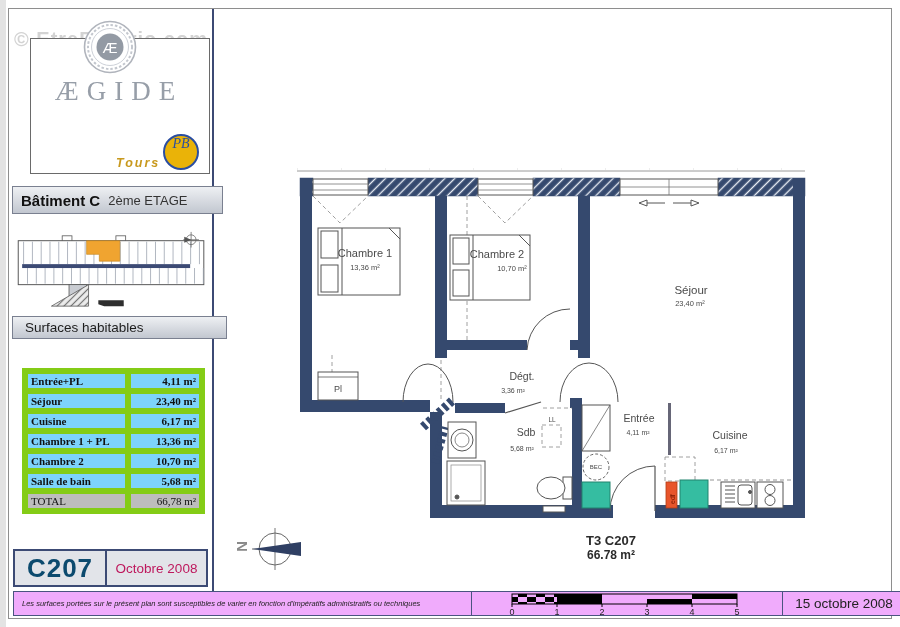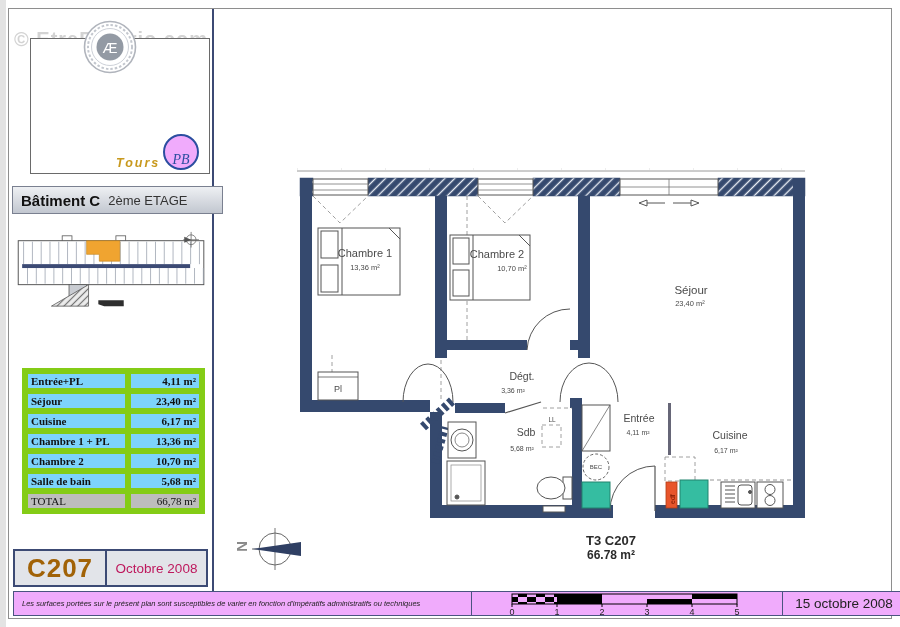--- a/index.html
+++ b/index.html
@@ -18,21 +18,21 @@
   .medallion{position:absolute;left:83px;top:20px;}
   .aegide{position:absolute;left:30px;top:76px;width:178px;text-align:center;
           font-family:"Liberation Serif",serif;font-size:27px;color:#979ea8;
           letter-spacing:8px;margin-right:-8px;}
   .residence-line{position:absolute;left:16px;top:138px;white-space:nowrap;}
   .res-prefix{font-style:italic;font-size:13px;color:#8a909a;letter-spacing:1px;}
   .res-name{font-weight:bold;font-size:15px;color:#1a5cb0;letter-spacing:.5px;}
   .res-city{position:absolute;left:116px;top:156px;font-style:italic;font-weight:bold;
             font-size:12.5px;color:#c8991e;letter-spacing:2px;}
   .pb-circle{position:absolute;left:163px;top:134px;width:32px;height:32px;border-radius:50%;
-             border:2px solid #2b4ea0;background:#f0abfc;display:flex;align-items:flex-end;justify-content:center;
+             border:2px solid #2b4ea0;background:#eab308;display:flex;align-items:flex-start;justify-content:center;
              font-family:"Liberation Serif",serif;font-style:italic;font-size:14px;color:#2b4ea0;}
 
   
   .band{position:absolute;left:12px;width:201px;border:1px solid #7a8090;
         background:linear-gradient(#eef0f3,#c2c7d0);display:flex;align-items:center;}
   .band.batiment{top:186px;height:26px;padding-left:8px;}
   .band.surfaces{top:316px;height:21px;padding-left:12px;font-size:13.5px;color:#1d1d1d;}
   .batiment-name{font-weight:bold;font-size:15px;color:#111;}
   .batiment-floor{font-size:13px;color:#333;margin-left:8px;}
 
@@ -42,21 +42,21 @@
   table.surfaces{position:absolute;left:22px;top:368px;width:183px;border-collapse:collapse;
                  font-family:"Liberation Serif",serif;font-size:11px;color:#111;}
   table.surfaces td{border:6px solid #84cc16;padding:1px 3px;height:12px;background:#7dd3fc;font-weight:bold;}
   table.surfaces{border:2px solid #000;}
   table.surfaces td.val{text-align:right;width:42%;}
   table.surfaces tr.total td{background:#bdbdbd;font-weight:normal;border-top:2px solid #000;}
 
   
   .unit-row{position:absolute;left:13px;top:549px;display:flex;}
   .unit-box{border:2px solid #3c4a74;background:#e2e4e9;display:flex;align-items:center;justify-content:center;}
-  .unit-id{width:90px;height:34px;font-size:26px;font-weight:bold;color:#a16207;letter-spacing:1px;}
+  .unit-id{width:90px;height:34px;font-size:26px;font-weight:bold;color:#0c4a6e;letter-spacing:1px;}
   .unit-date{width:99px;height:34px;margin-left:-2px;font-size:13.5px;color:#be185d;}
 
   
   .plan-svg{position:absolute;left:225px;top:165px;}
 
   
   .footer{position:absolute;left:13px;top:591px;display:flex;height:25px;}
   .fcell{border:1px solid #4a5480;background:#f0abfc;display:flex;align-items:center;}
   .disclaimer{width:441px;padding:0 8px;font-size:7.5px;font-style:italic;color:#222;}
   .scale-cell{width:310px;margin-left:-1px;justify-content:center;}
@@ -77,20 +77,21 @@
   <div class="logo-box"></div>
   <div class="medallion">
     <svg width="54" height="54" viewBox="0 0 54 54">
       <circle cx="27" cy="27" r="25.5" fill="#fff" stroke="#b0b4bc" stroke-width="1.6"></circle>
       <circle cx="27" cy="27" r="22" fill="none" stroke="#c3c7ce" stroke-width="2" stroke-dasharray="2.5 2"></circle>
       <circle cx="27" cy="27" r="18.5" fill="none" stroke="#cdd1d8" stroke-width="1"></circle>
       <circle cx="27" cy="27" r="13.5" fill="#939aa4"></circle>
       <text x="27" y="32.5" text-anchor="middle" font-size="15" fill="#fff" font-family="Liberation Serif,serif">Æ</text>
     </svg>
   </div>
+  <div class="aegide">ÆGIDE</div>
   <div class="res-city">Tours</div>
   <div class="pb-circle">
     <span>PB</span>
   </div>
 
   <div class="band batiment">
     <span class="batiment-name">Bâtiment C</span>
     <span class="batiment-floor">2ème ETAGE</span>
   </div>
 
@@ -117,20 +118,23 @@
       <path d="M86 74 h26 v6 h-20 l-6 -2 z" fill="#2e2e2e"></path>
       <g>
         <circle cx="181" cy="12" r="5" fill="none" stroke="#666" stroke-width="0.8"></circle>
         <line x1="173" y1="12" x2="189" y2="12" stroke="#666" stroke-width="0.8"></line>
         <line x1="181" y1="4" x2="181" y2="20" stroke="#666" stroke-width="0.8"></line>
         <polygon points="174,9 181,12 174,15" fill="#555"></polygon>
       </g>
     </svg>
   </div>
 
+  <div class="band surfaces">
+    <span>Surfaces habitables</span>
+  </div>
 
   <table class="surfaces">
     <tbody>
       <tr>
         <td>Entrée+PL</td>
         <td class="val">4,11 m²</td>
         </tr>
       <tr>
         <td>Séjour</td>
         <td class="val">23,40 m²</td>

